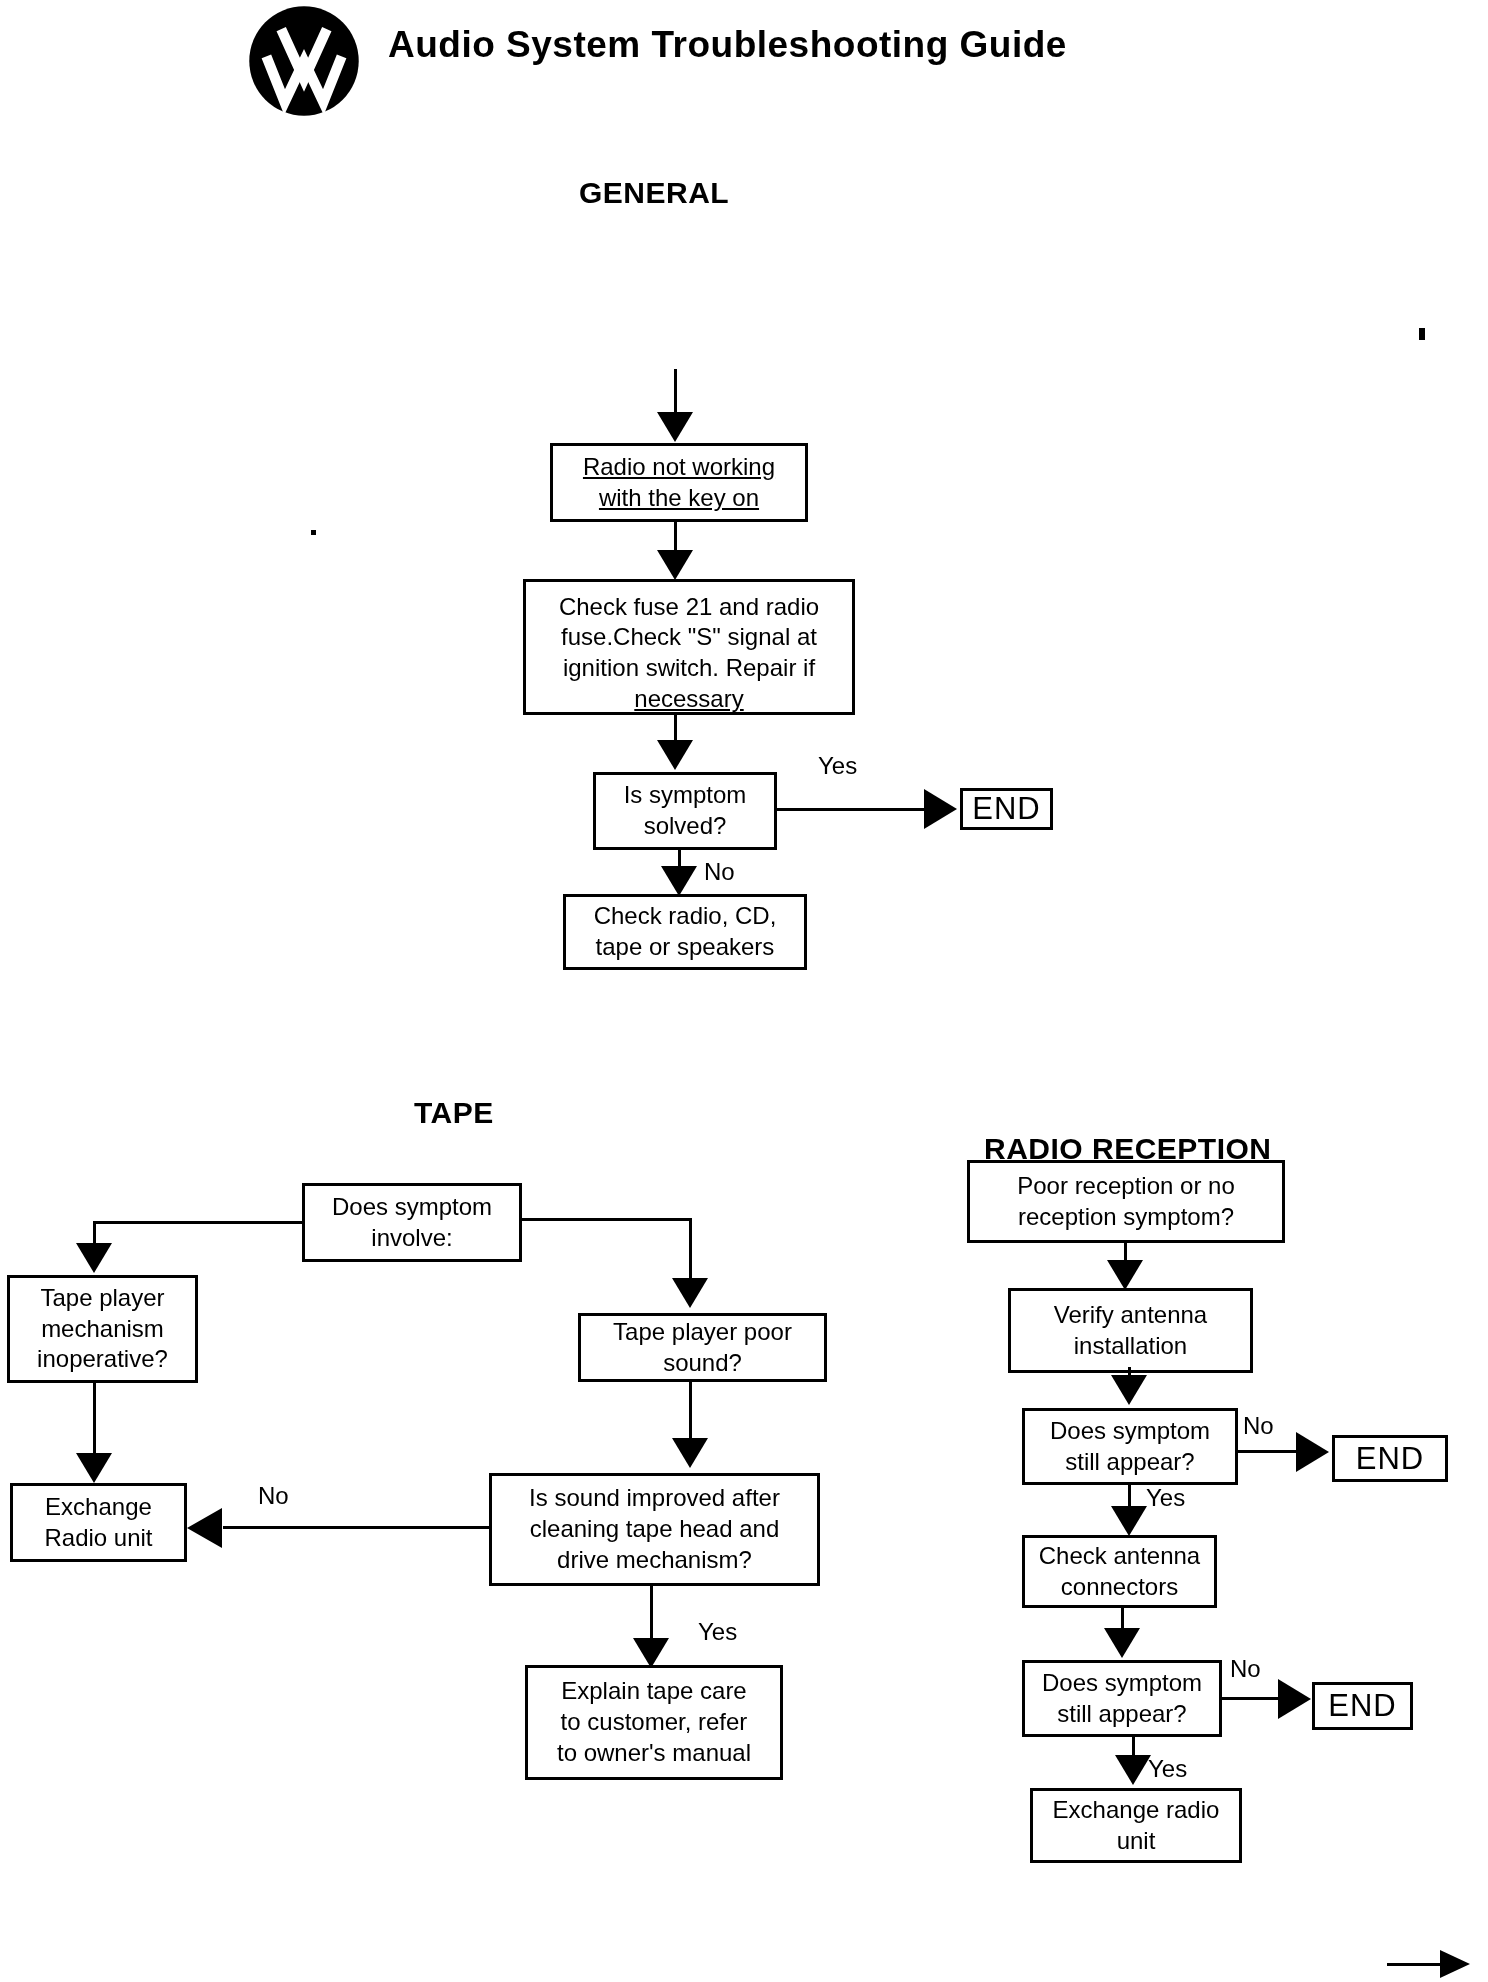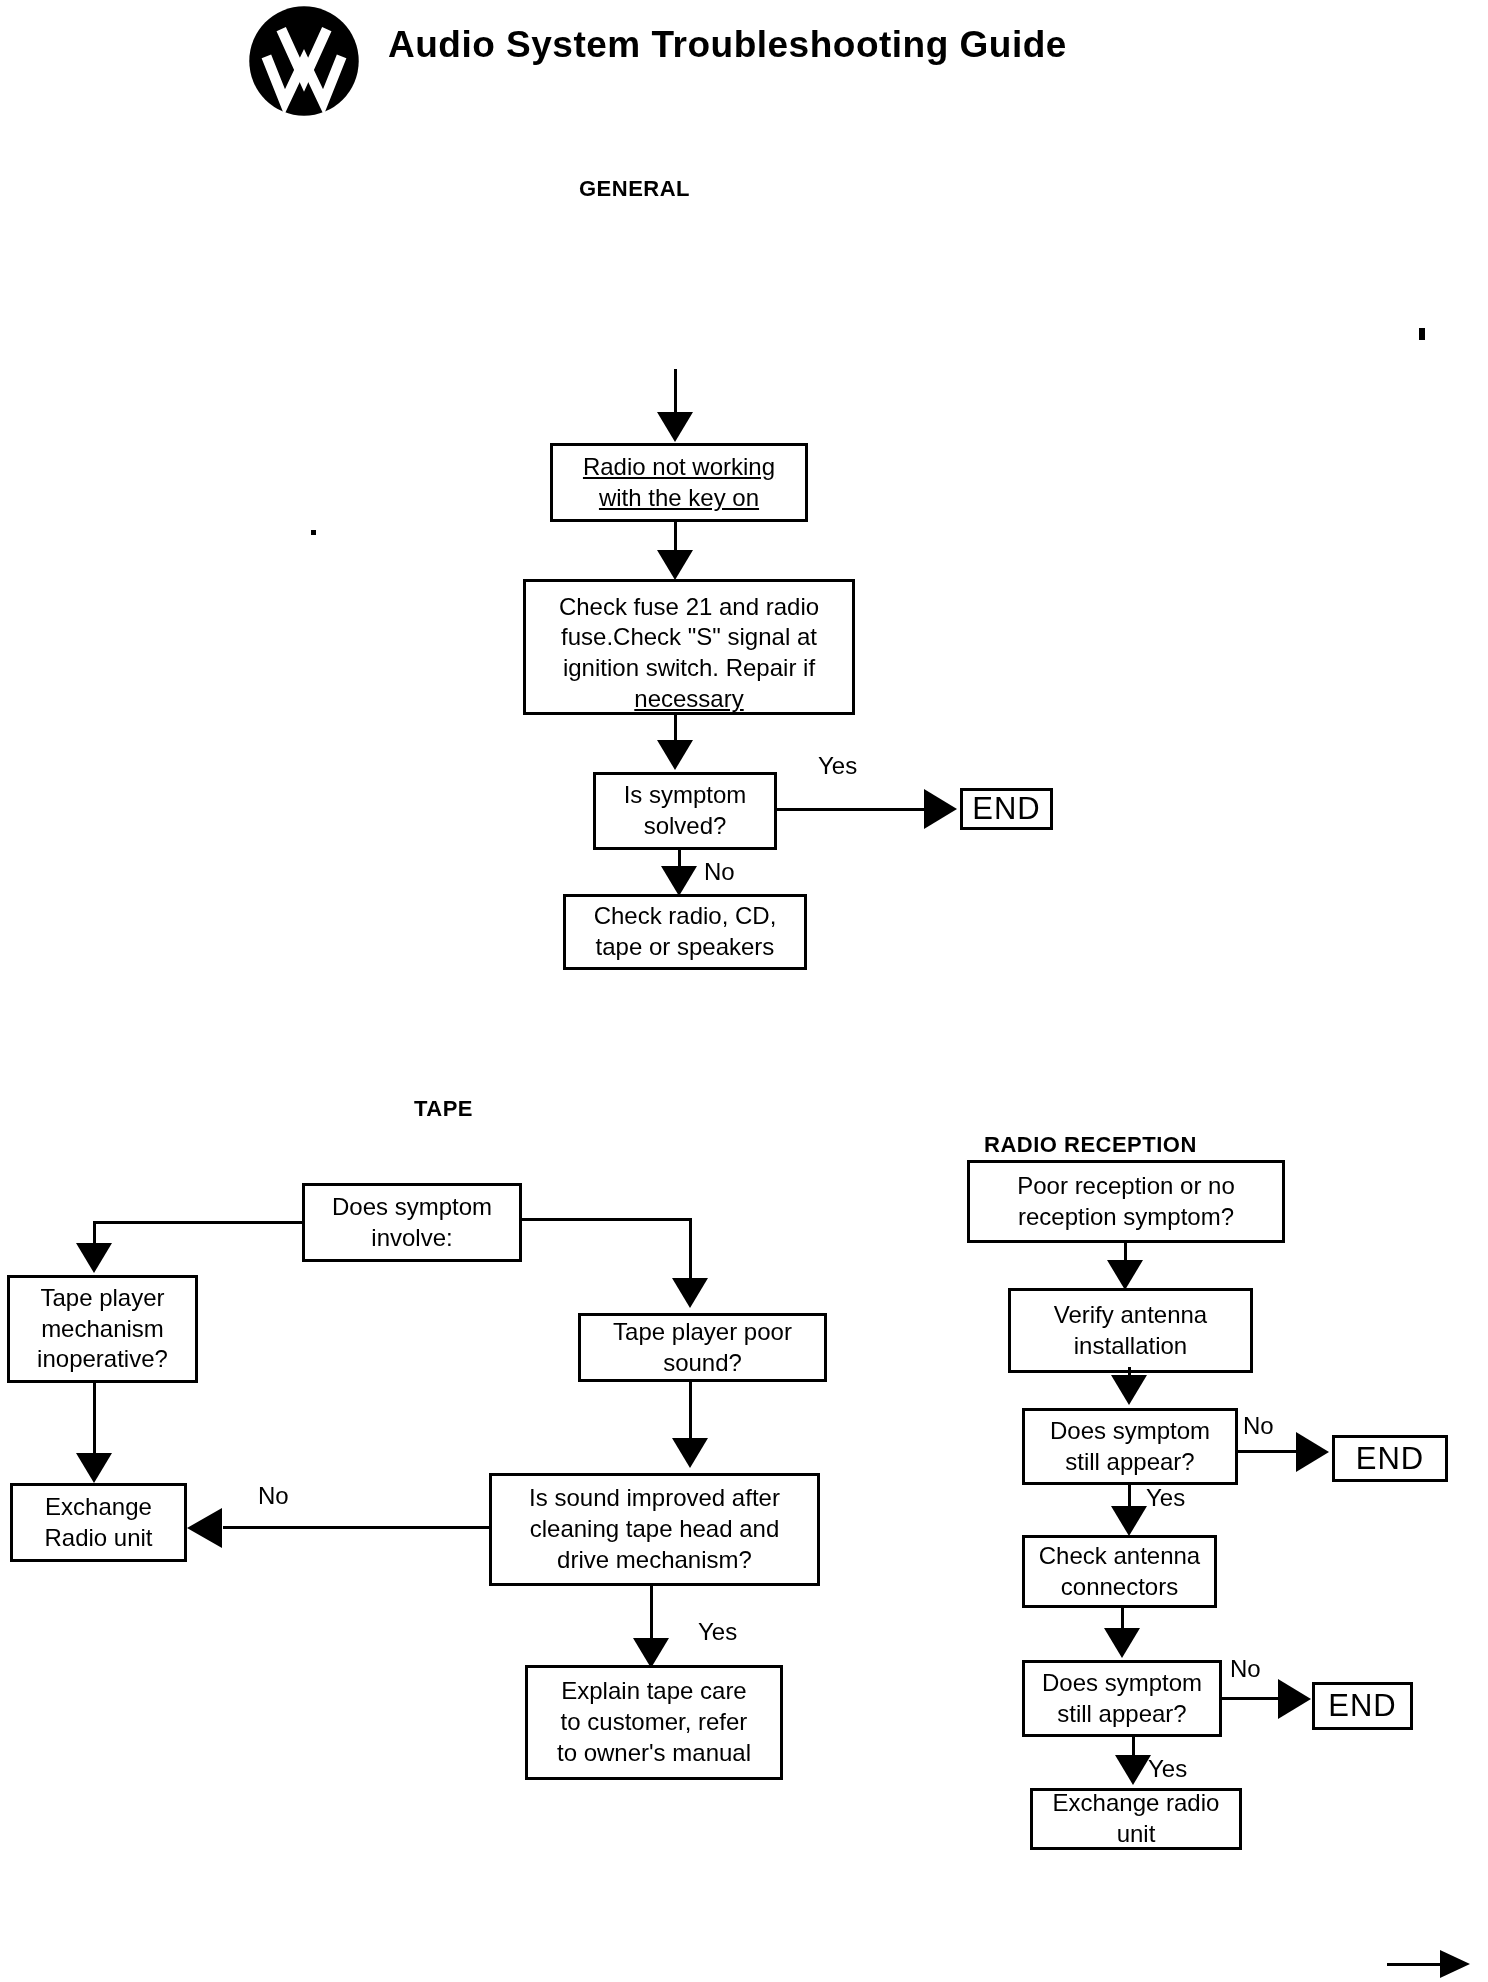--- a/index.html
+++ b/index.html
@@ -5,21 +5,21 @@
   html,body { margin:0; padding:0; background:#fff; }
   #page {
     position:relative; width:1488px; height:1982px; background:#ffffff;
     font-family:"Liberation Sans", sans-serif; color:#000;
   }
   .title {
     position:absolute; left:388px; top:24px;
     font-size:37px; font-weight:bold; letter-spacing:0.5px;
   }
   .logo { position:absolute; left:246px; top:4px; width:116px; height:114px; }
-  .heading { position:absolute; font-size:22px; font-weight:bold; letter-spacing:0.5px; }
+  .heading { position:absolute; font-size:30px; font-weight:bold; letter-spacing:0.5px; }
   .box {
     position:absolute; box-sizing:border-box; border:3px solid #000; background:#fff;
     display:flex; align-items:center; justify-content:center; text-align:center;
     font-size:24px; line-height:1.28; white-space:pre-line; padding:2px 4px;
   }
   .box.col { flex-direction:column; }
   .box .ul { text-decoration:underline; margin-bottom:-12px; }
   .end-box { font-size:31px; letter-spacing:1px; }
   .edge-label { position:absolute; font-size:24px; }
   .vline { position:absolute; width:3px; background:#000; }
@@ -171,21 +171,21 @@
 
   <div class="edge-label" style="left:1230px; top:1655px;">No</div>
   <div class="hline" style="left:1222px; top:1697px; width:60px;"></div>
   <div class="ar" style="left:1278px; top:1679px;"></div>
   <div class="box end-box" style="left:1312px; top:1682px; width:101px; height:48px;">END</div>
 
   <div class="vline" style="left:1132px; top:1737px; height:20px;"></div>
   <div class="ad" style="left:1115px; top:1755px;"></div>
   <div class="edge-label" style="left:1148px; top:1755px;">Yes</div>
 
-  <div class="box" style="left:1030px; top:1788px; width:212px; height:62px;">Exchange radio
+  <div class="box" style="left:1030px; top:1788px; width:212px; height:75px;">Exchange radio
 unit</div>
 
   <div class="hline" style="left:1387px; top:1963px; width:55px;"></div>
   <div class="ar2" style="left:1440px; top:1950px;"></div>
 
   <div class="speck" style="left:1419px; top:328px; width:6px; height:12px;"></div>
   <div class="speck" style="left:311px; top:530px; width:5px; height:5px;"></div>
 
 </div>
 

